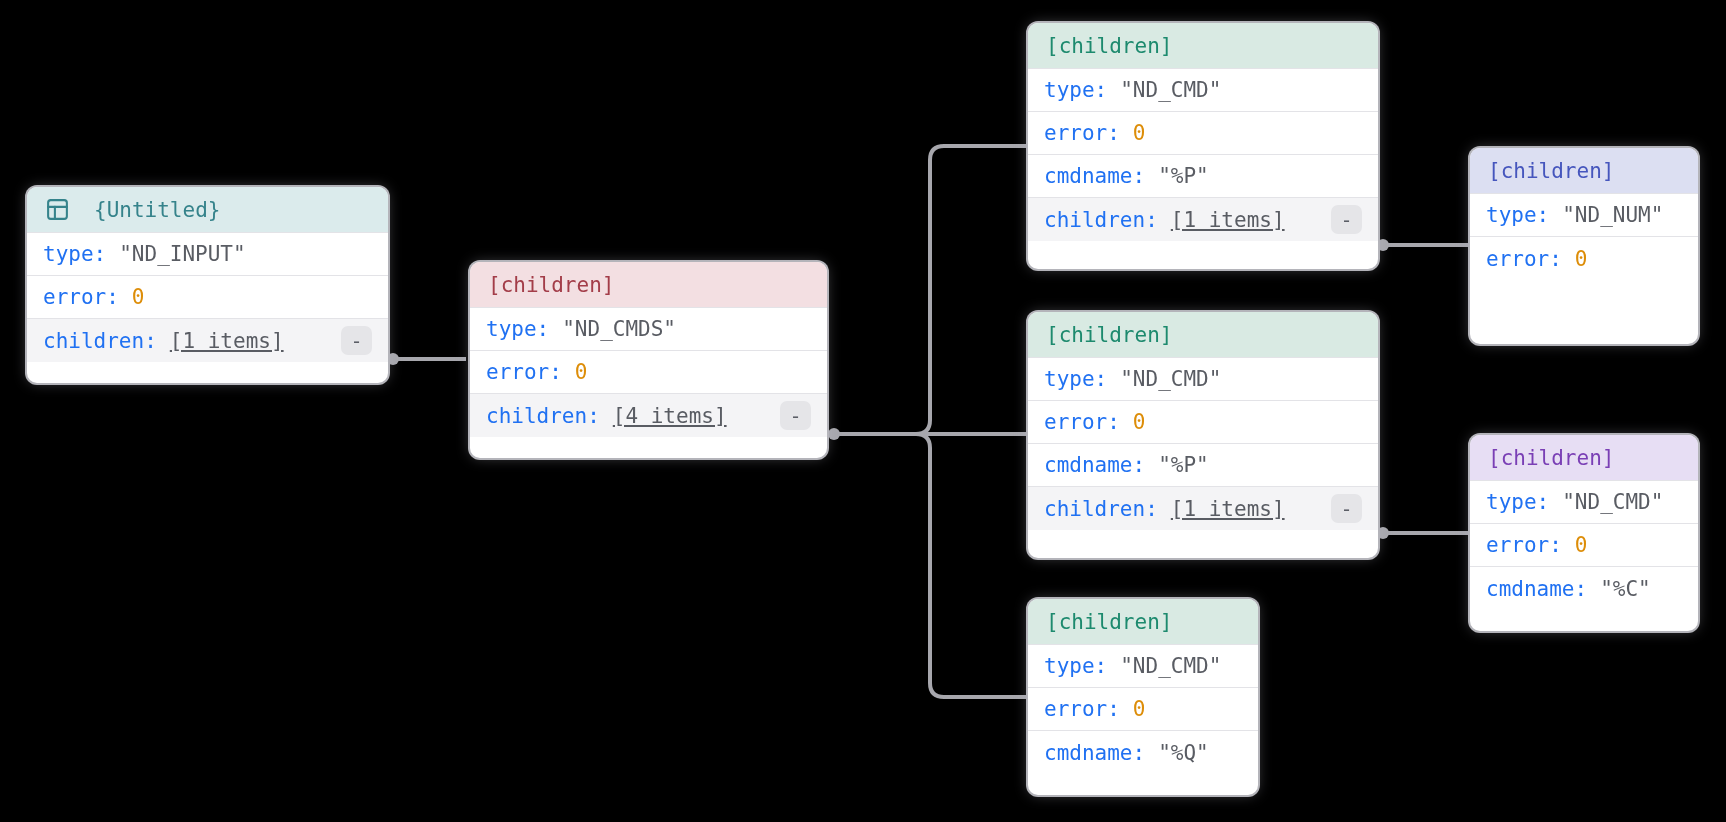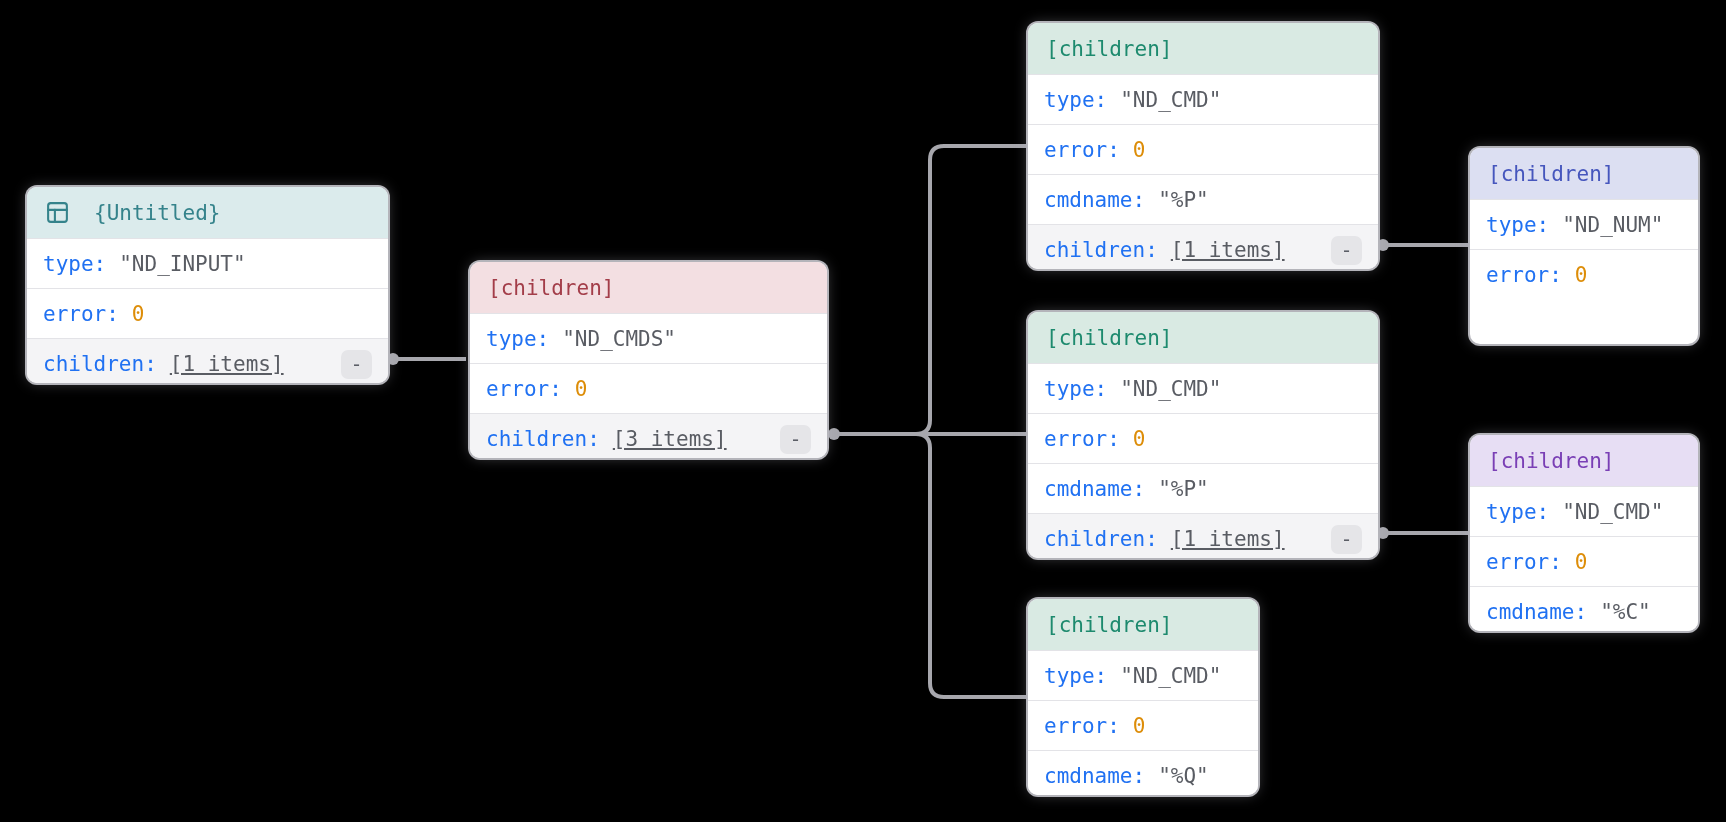--- a/index.html
+++ b/index.html
@@ -12,28 +12,28 @@
   #canvas{position:absolute;inset:0;}
   svg.edges{position:absolute;left:0;top:0;width:1726px;height:822px;}
   svg.edges path{fill:none;stroke:var(--edge_color,#a7a7ad);stroke-width:4;}
   svg.edges circle{fill:var(--edge_color,#a7a7ad);stroke:none;}
   .node{
     position:absolute;background:var(--node_bg,#fff);
     border-radius:10px;overflow:hidden;box-sizing:border-box;
     box-shadow:0 0 0 2px var(--node_border,#b4b4ba),0 0 14px rgba(190,190,200,.35);
   }
   .hdr{
-    height:52px;display:flex;align-items:center;gap:12px;
+    height:46px;display:flex;align-items:center;gap:12px;
     padding:0 18px;font-size:21px;
     border-bottom:1px solid var(--row_divider,#e2e2e6);
     box-sizing:border-box;white-space:pre;
   }
   .hdr svg{flex:0 0 auto;}
   .row{
-    height:50px;display:flex;align-items:center;
+    height:43px;display:flex;align-items:center;
     padding:0 16px;font-size:21px;box-sizing:border-box;
     border-bottom:1px solid var(--row_divider,#e2e2e6);
     background:#fff;white-space:pre;
   }
   .node .row:last-child{border-bottom:none;}
   .row.collapse-row{background:var(--collapse_row_bg,#f4f4f6);}
   .k{color:var(--key_color,#2071f2);margin-right:13px;}
   .v.string{color:var(--string_color,#595c63);}
   .v.items{color:var(--string_color,#595c63);text-decoration:underline;}
   .v.number{color:var(--number_color,#dd8d08);}
@@ -67,21 +67,21 @@
           <path d="M9.5 9.5 V 21"></path>
         </svg><span>{Untitled}</span></div>
       <div class="row"><span class="k">type:</span><span class="v string">"ND_INPUT"</span></div>
       <div class="row"><span class="k">error:</span><span class="v number">0</span></div>
       <div class="row collapse-row"><span class="k">children:</span><span class="v items">[1 items]</span><button class="btn">-</button></div>
     </div>
     <div class="node" style="left: 470px; top: 262px; width: 357px; height: 196px;">
       <div class="hdr" style="background: rgb(243, 223, 226); color: rgb(163, 61, 73);"><span>[children]</span></div>
       <div class="row"><span class="k">type:</span><span class="v string">"ND_CMDS"</span></div>
       <div class="row"><span class="k">error:</span><span class="v number">0</span></div>
-      <div class="row collapse-row"><span class="k">children:</span><span class="v items">[3 items]</span><button class="btn">-</button></div>
+      <div class="row collapse-row"><span class="k">children:</span><span class="v items">[4 items]</span><button class="btn">-</button></div>
     </div>
     <div class="node" style="left: 1028px; top: 23px; width: 350px; height: 246px;">
       <div class="hdr" style="background: rgb(217, 234, 227); color: rgb(29, 138, 110);"><span>[children]</span></div>
       <div class="row"><span class="k">type:</span><span class="v string">"ND_CMD"</span></div>
       <div class="row"><span class="k">error:</span><span class="v number">0</span></div>
       <div class="row"><span class="k">cmdname:</span><span class="v string">"%P"</span></div>
       <div class="row collapse-row"><span class="k">children:</span><span class="v items">[1 items]</span><button class="btn">-</button></div>
     </div>
     <div class="node" style="left: 1028px; top: 312px; width: 350px; height: 246px;">
       <div class="hdr" style="background: rgb(217, 234, 227); color: rgb(29, 138, 110);"><span>[children]</span></div>

